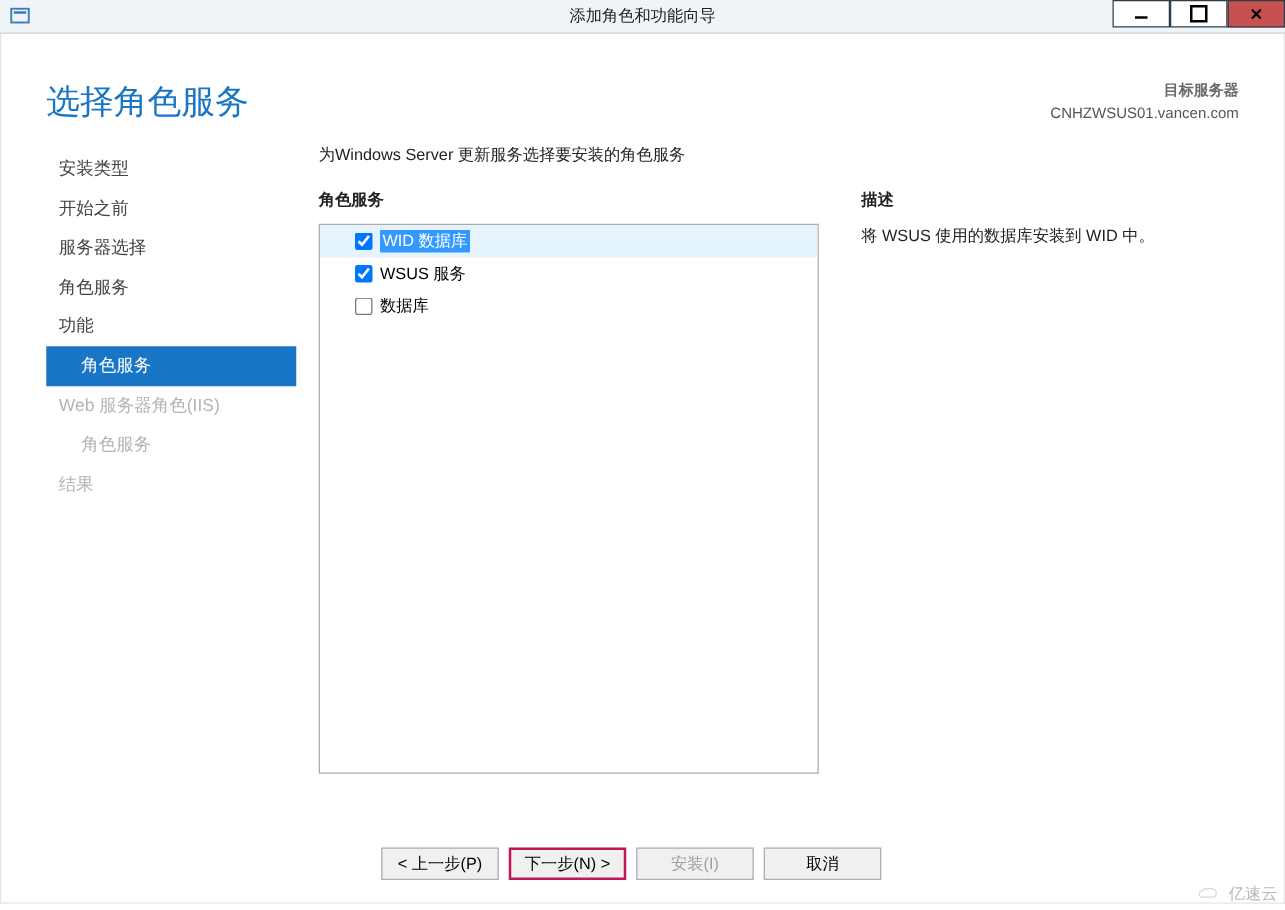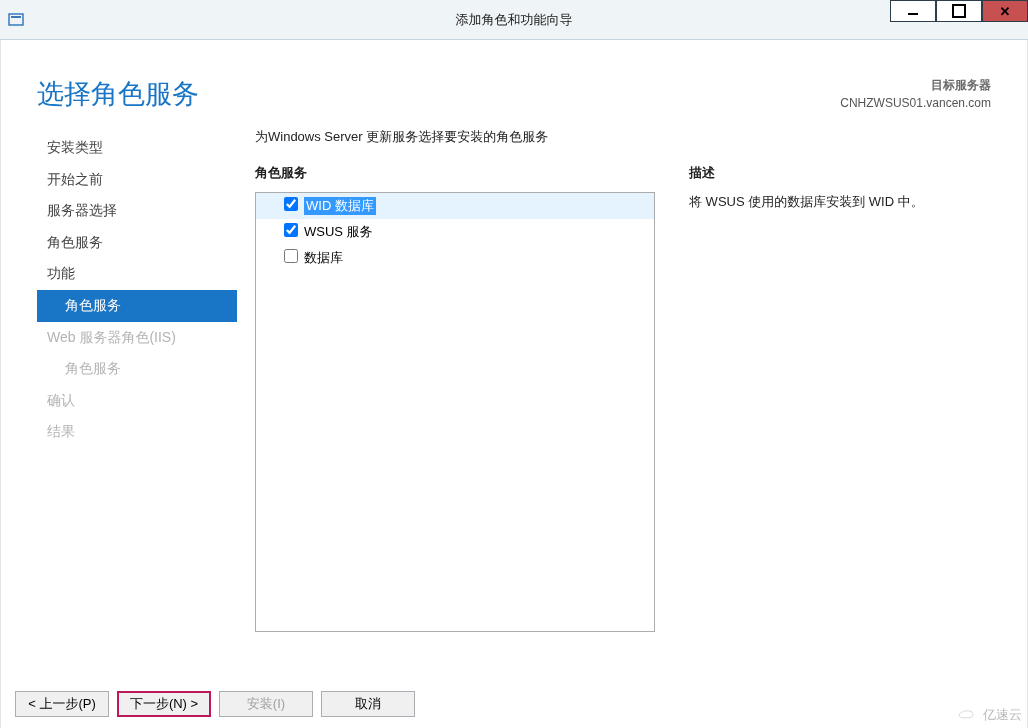--- a/index.html
+++ b/index.html
@@ -1,18 +1,18 @@
 <!DOCTYPE html>
 <html><head>
 <meta charset="utf-8">
 <style>
 * { box-sizing: border-box; margin: 0; padding: 0; font-family: "Microsoft YaHei", "Segoe UI", sans-serif; }
 body { background: #fff; width: 1028px; height: 728px; overflow: hidden; position: relative; }
 
-.titlebar { height: 40px; background: #eff4f7; border-bottom: 1px solid #c5d4de; display: flex; align-items: center; position: relative; }
+.titlebar { height: 27px; background: #eff4f7; border-bottom: 1px solid #c5d4de; display: flex; align-items: center; position: relative; }
 .titlebar-icon { width: 16px; height: 16px; margin: 0 8px; }
 .titlebar-title { position: absolute; left: 50%; transform: translateX(-50%); font-size: 13px; color: #222; }
 .win-controls { position: absolute; right: 0; top: 0; display: flex; }
 .win-btn { width: 46px; height: 22px; border: 1px solid #2b3c4a; background: #fff; display: flex; align-items: center; justify-content: center; font-size: 12px; font-weight: bold; }
 .win-btn.min::after { content: ""; width: 10px; height: 2px; background: #000; display: block; margin-top: 6px; }
 .win-btn.max::after { content: ""; width: 10px; height: 10px; border: 2px solid #000; display: block; }
 .win-btn.close { background: #c75050; color: #000; font-family: Arial; }
 .win-btn.close::after { content: "✕"; font-size: 13px; }
 
 .wizard-body { padding: 10px 14px 0 14px; height: calc(100% - 32px); display: flex; flex-direction: column; border: 1px solid #e6e6e6; border-top: none; }
@@ -27,29 +27,29 @@
 .side-item.indent1 { padding-left: 28px; }
 .side-item.selected { background: #1975c5; color: #fff; }
 .side-item.disabled { color: #b4b4b4; }
 
 .main-pane { flex: 1; display: flex; flex-direction: column; }
 .instruction { font-size: 13px; color: #222; margin: 2px 0 18px 0; }
 .pane-row { display: flex; gap: 34px; flex: 1; }
 .roles-col { width: 400px; display: flex; flex-direction: column; }
 .section-label { font-size: 13px; font-weight: bold; color: #222; margin-bottom: 10px; }
 .roles-box { border: 1px solid #acacac; height: 440px; background: #fff; overflow: auto; }
-.role-item { padding: 4px 8px 4px 26px; font-size: 13px; display: flex; align-items: flex-start; gap: 8px; position: relative; }
+.role-item { padding: 4px 8px 4px 26px; font-size: 13px; display: flex; align-items: center; gap: 8px; position: relative; }
 .role-item.highlight { background: #e5f3ff; }
 .role-item input[type="checkbox"] { position: absolute; left: 28px; width: 14px; height: 14px; }
 .role-item .role-text { margin-left: 22px; }
 .role-item.highlight .role-text { background: #3399ff; color: #fff; padding: 0px 2px; }
 .desc-col { flex: 1; }
 .desc-text { font-size: 13px; color: #222; line-height: 1.6; }
 
-.button-bar { padding: 16px 18px 18px 0; display: flex; justify-content: flex-start; gap: 8px; border-top: 0; }
+.button-bar { padding: 16px 18px 18px 0; display: flex; justify-content: center; gap: 8px; border-top: 0; }
 .wiz-btn { min-width: 94px; height: 26px; font-size: 13px; background: #f0f0f0; border: 1px solid #abadb3; cursor: pointer; padding: 0 10px; }
 .wiz-btn.primary { border: 2px solid #be185d; }
 .wiz-btn.disabled { color: #a0a0a0; }
 
 .watermark { position: absolute; right: 6px; bottom: 4px; display: flex; align-items: center; gap: 4px; opacity: 0.6; font-size: 13px; color: #888; text-align: center; }
 .watermark svg { width: 22px; height: 14px; }
 </style>
 </head>
 <body>
 
@@ -80,21 +80,20 @@
   <div class="wizard-content">
     <div class="sidebar" id="sidebar">
         <div class="side-item">安装类型</div>
         <div class="side-item">开始之前</div>
         <div class="side-item">服务器选择</div>
         <div class="side-item">角色服务</div>
         <div class="side-item">功能</div>
         <div class="side-item indent1 selected">角色服务</div>
         <div class="side-item disabled">Web 服务器角色(IIS)</div>
         <div class="side-item indent1 disabled">角色服务</div>
-        <div class="side-item disabled">确认</div>
         <div class="side-item disabled">结果</div>
       </div>
 
     <div class="main-pane">
       <div class="instruction">为Windows Server 更新服务选择要安装的角色服务</div>
       <div class="pane-row">
         <div class="roles-col">
           <div class="section-label">角色服务</div>
           <div class="roles-box" id="roles-box">
               <div class="role-item highlight">

